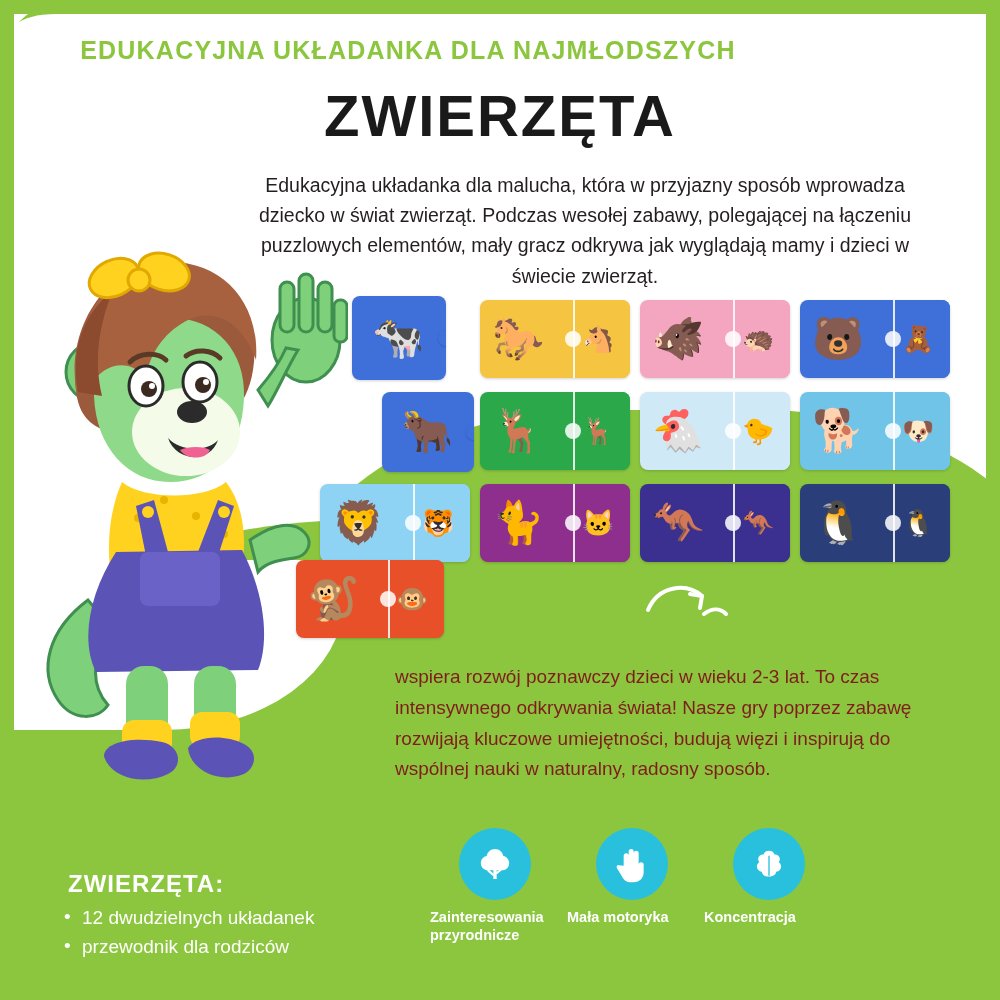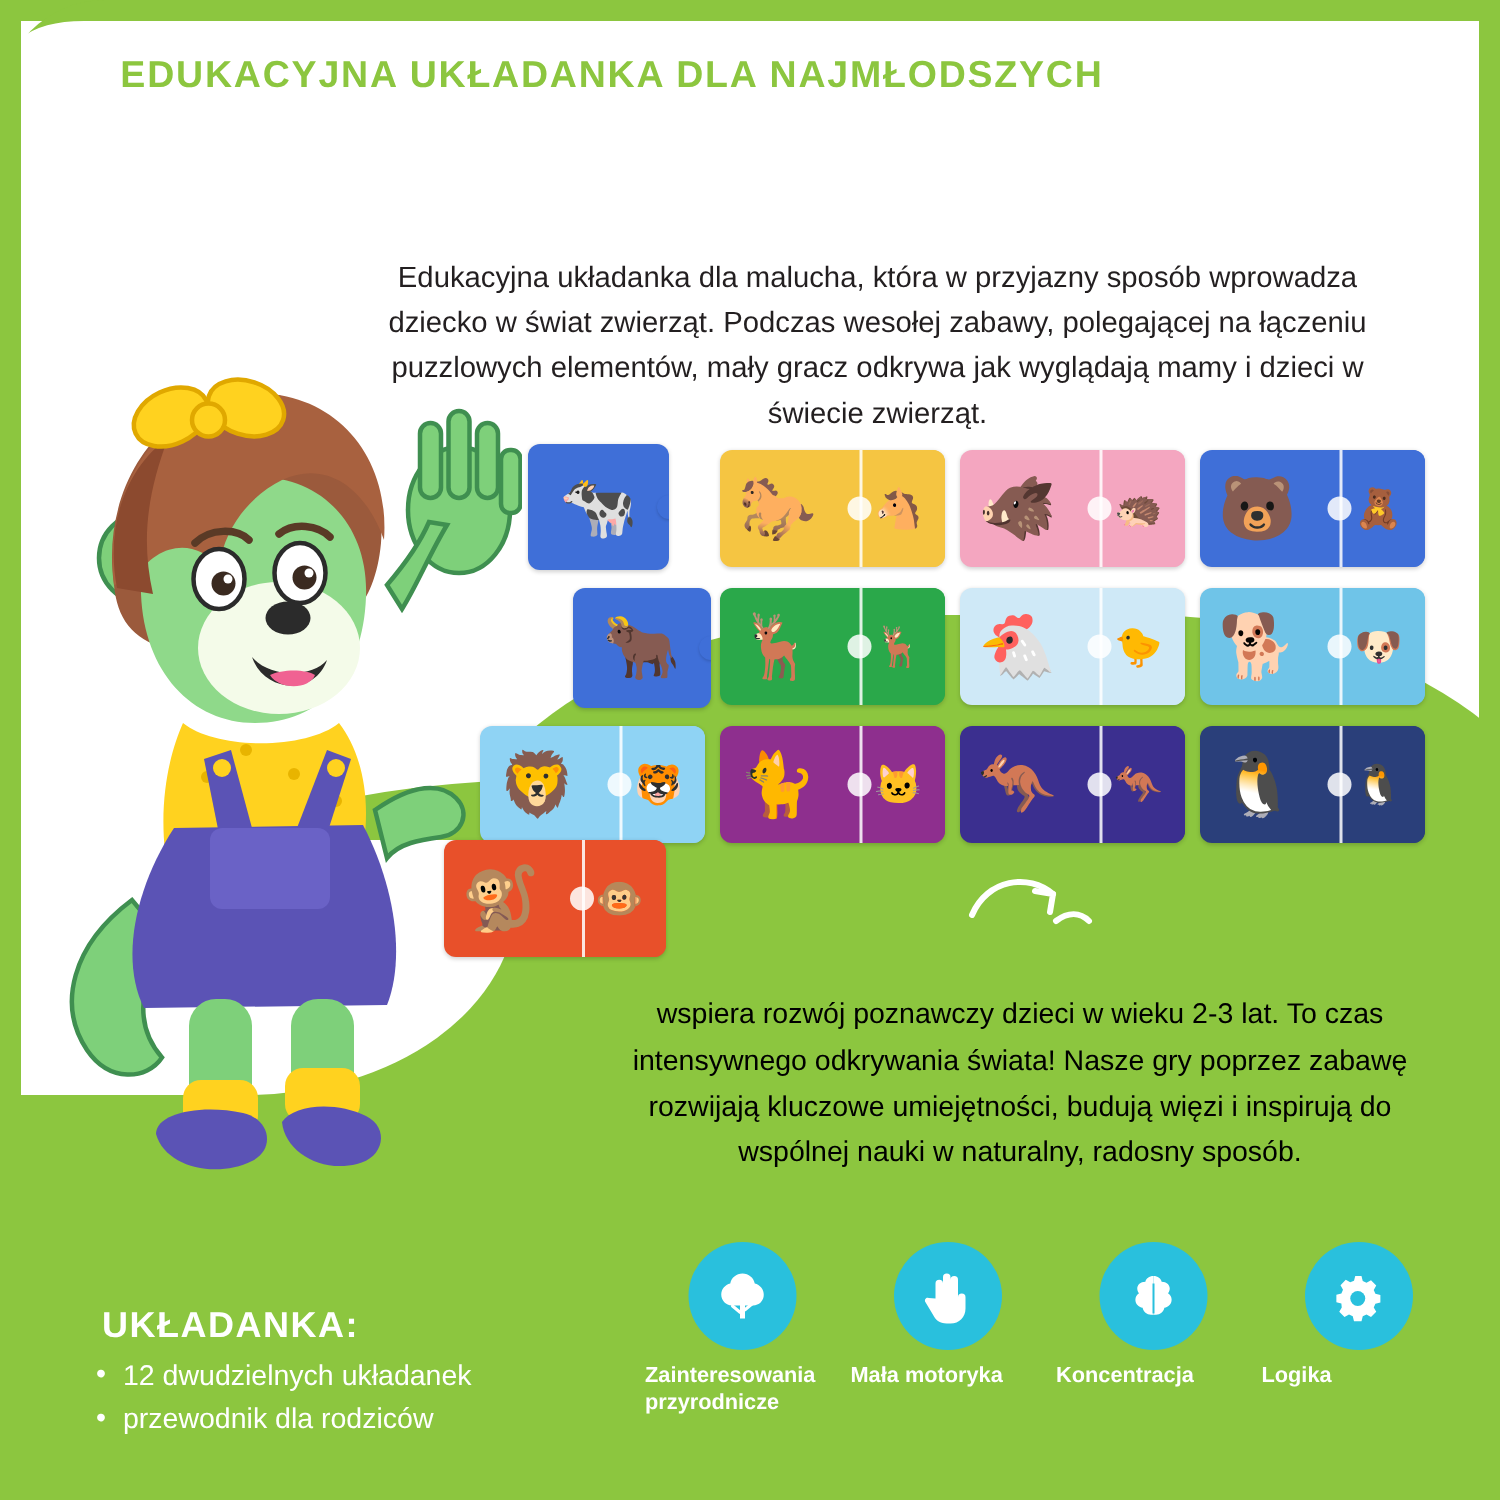--- a/index.html
+++ b/index.html
@@ -166,22 +166,22 @@
     text-align: center;
     color: #ffffff;
     font-weight: 900;
     font-size: 24px;
     letter-spacing: 1.2px;
     z-index: 6;
   }
   .seria-body {
     position: absolute;
     left: 395px; top: 662px; width: 570px;
-    text-align: center;
-    color: #000000;
+    text-align: left;
+    color: #7f1d1d;
     font-size: 19px;
     line-height: 1.62;
     z-index: 6;
   }
 
   
   .features {
     position: absolute;
     left: 430px; top: 828px;
     width: 540px; height: 140px;
@@ -245,20 +245,21 @@
   <div class="green-top-strip"></div>
   <div class="green-left-strip"></div>
   <div class="green-right-strip"></div>
   <div class="green-bottom-strip"></div>
 
   <svg class="white-round-tl" style="background:none" viewBox="0 0 140 140">
     <path d="M0,140 L0,60 Q0,14 56,14 L140,14 L140,0 L0,0 Z" fill="#8cc63f"></path>
   </svg>
 
   <div class="subtitle">EDUKACYJNA UKŁADANKA DLA NAJMŁODSZYCH</div>
+  <div class="title">ZWIERZĘTA</div>
   <div class="intro">Edukacyjna układanka dla malucha, która w przyjazny sposób wprowadza dziecko w świat zwierząt. Podczas wesołej zabawy, polegającej na łączeniu puzzlowych elementów, mały gracz odkrywa jak wyglądają mamy i dzieci w świecie zwierząt.</div>
 
   <svg class="mascot" viewBox="0 0 330 610">
 
     <path d="M70,400 C30,430 20,470 40,500 C55,522 80,520 90,505 C75,488 70,460 95,430 Z" fill="#7ed07a" stroke="#3f8f50" stroke-width="3"></path>
 
     <path d="M232,340 C258,322 276,322 286,332 C296,342 290,356 276,358 C262,360 248,362 240,372 Z" fill="#7ed07a" stroke="#3f8f50" stroke-width="3"></path>
 
     <g fill="#7ed07a" stroke="#3f8f50" stroke-width="3">
       <ellipse cx="288" cy="140" rx="34" ry="42"></ellipse>
@@ -443,30 +444,21 @@
         <div class="flabel">Koncentracja</div>
       </div>
       <div class="feature" style="left: 137px;">
         <div class="circle">
           <svg viewBox="0 0 48 48" width="40" height="40">
             <path d="M14 26V14a3 3 0 016 0v9V9a3 3 0 016 0v13V11a3 3 0 016 0v14a3 3 0 016 0v9c0 7-5 12-12 12h-3c-6 0-9-3-11-7l-6-10c-1.2-2 .3-4.3 2.5-3.5L14 26z" fill="#fff"></path>
           </svg>
         </div>
         <div class="flabel">Mała motoryka</div>
       </div>
-      <div class="feature" style="left: 411px;">
-        <div class="circle">
-          <svg viewBox="0 0 48 48" width="40" height="40">
-            <path d="M20 8h6l1 4 3 1.3 3.6-2 4.2 4.2-2 3.6 1.3 3 4 1v6l-4 1-1.3 3 2 3.6-4.2 4.2-3.6-2-3 1.3-1 4h-6l-1-4-3-1.3-3.6 2-4.2-4.2 2-3.6L9.9 30l-4-1v-6l4-1 1.3-3-2-3.6L13.4 11l3.6 2 3-1.3 1-3.7z" fill="#fff"></path>
-            <circle cx="23" cy="26" r="6" fill="#29c0dd"></circle>
-          </svg>
-        </div>
-        <div class="flabel">Logika</div>
-      </div>
     </div>
 
-  <div class="content-title">UKŁADANKA:</div>
+  <div class="content-title">ZWIERZĘTA:</div>
   <ul class="content-list" id="content-list">
       <li>12 dwudzielnych układanek</li>
       <li>przewodnik dla rodziców</li>
     </ul>
 
 </div>
 
 </body></html>

